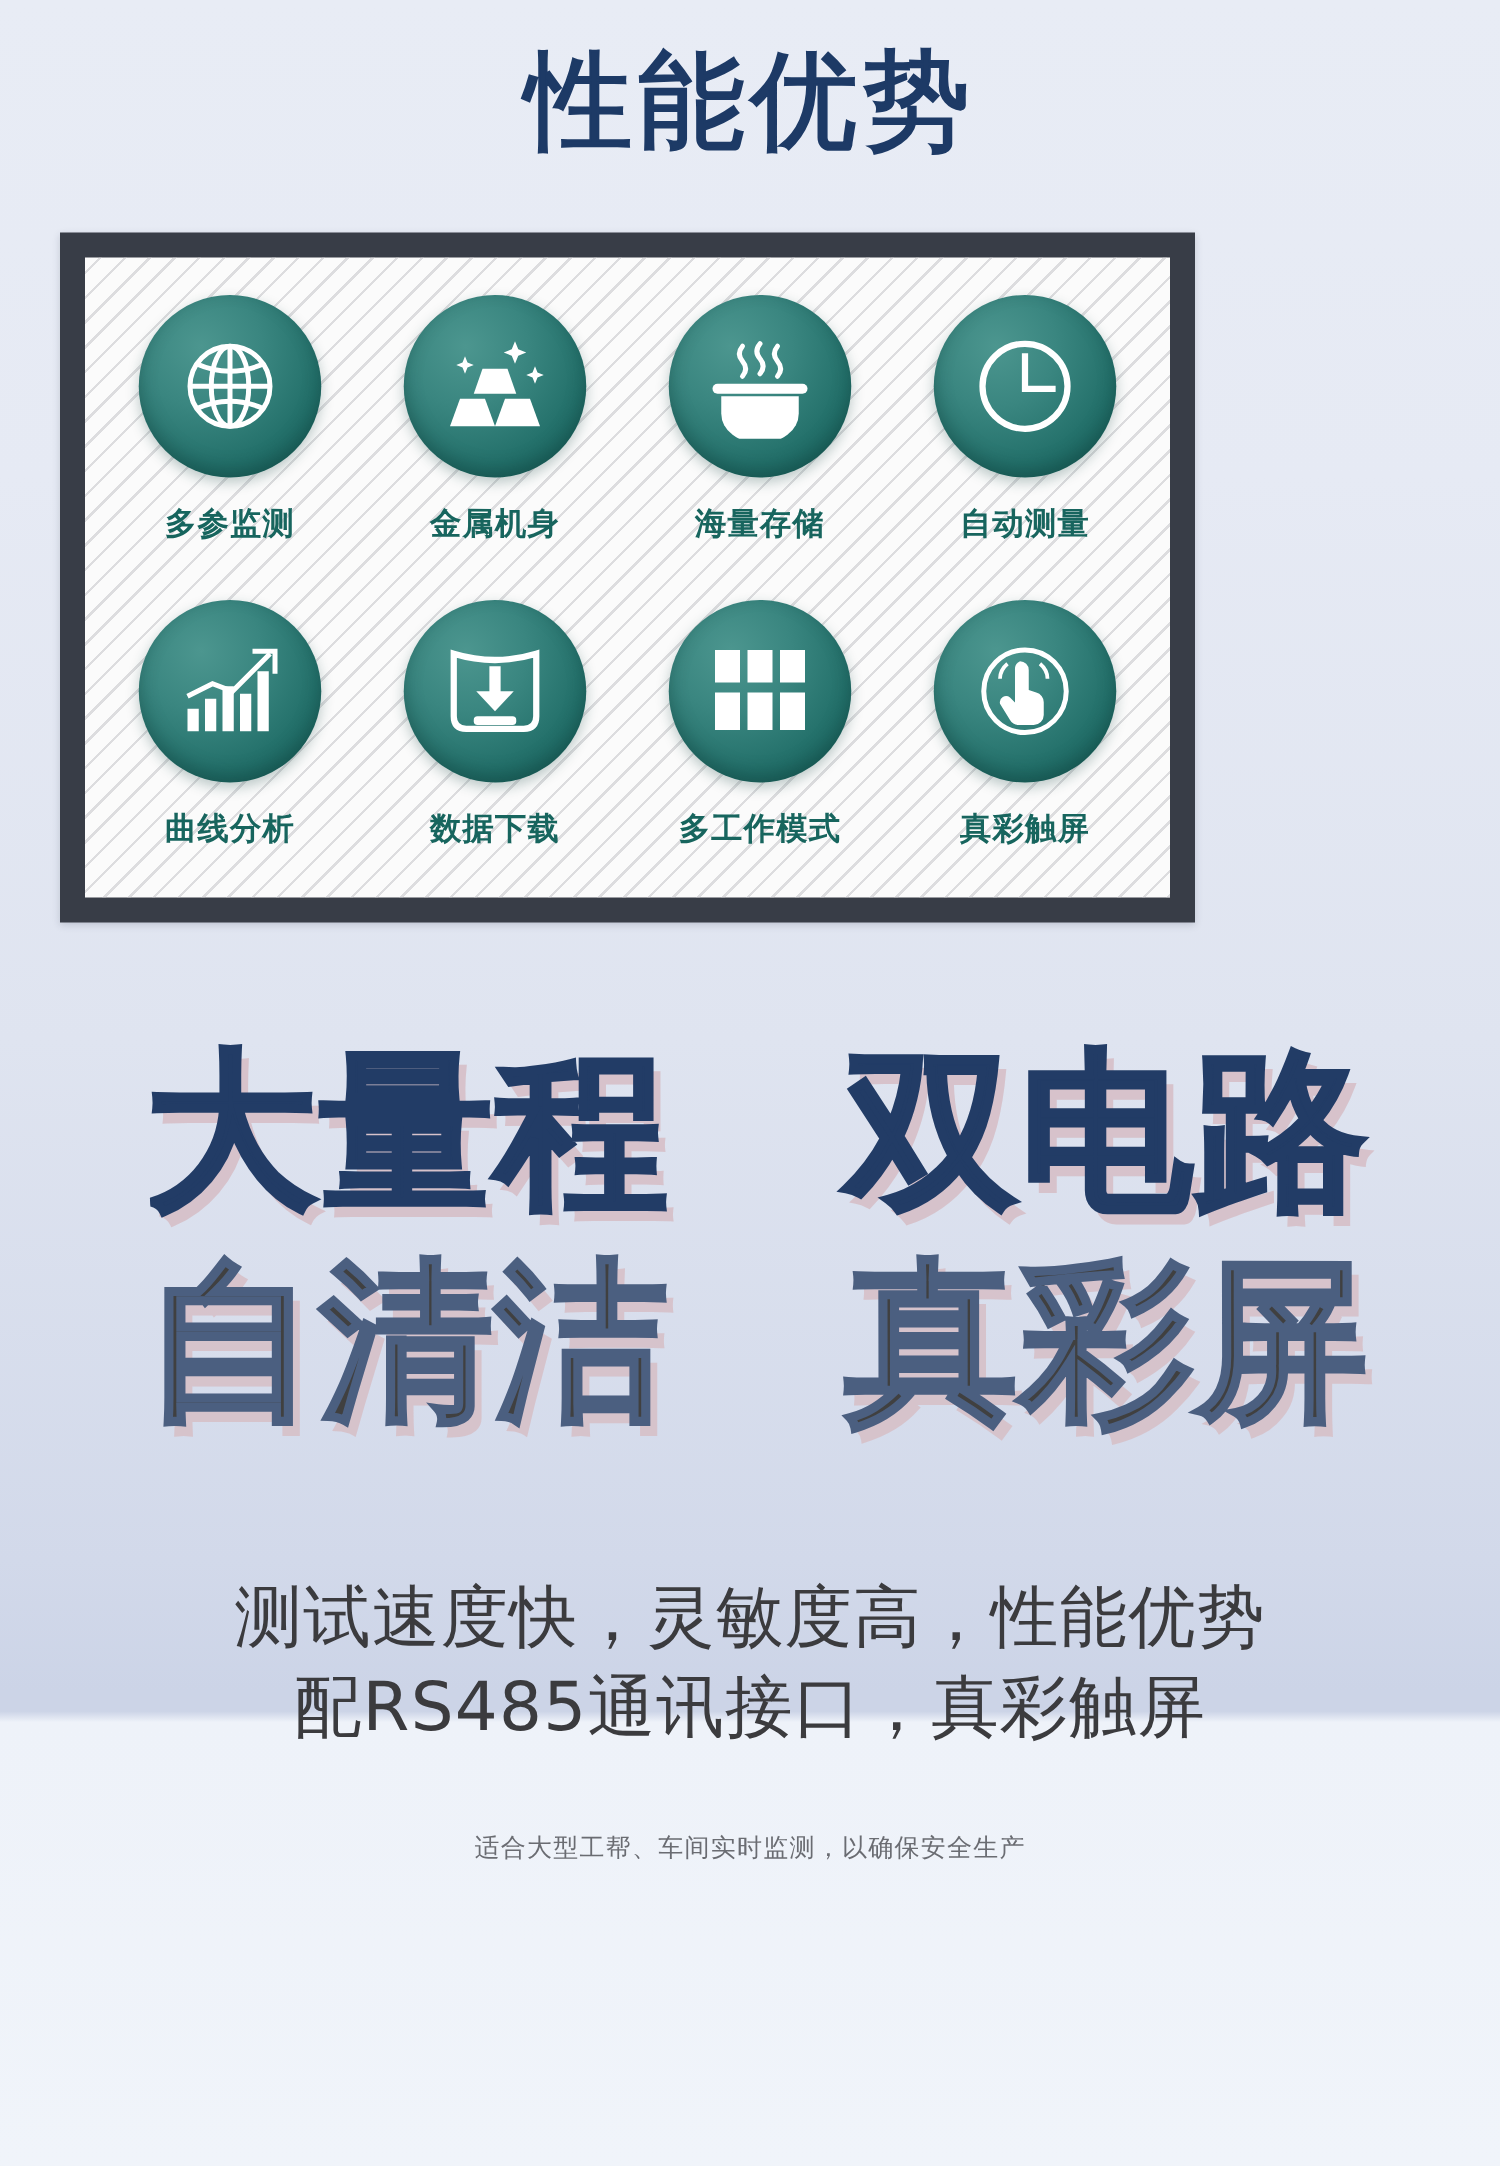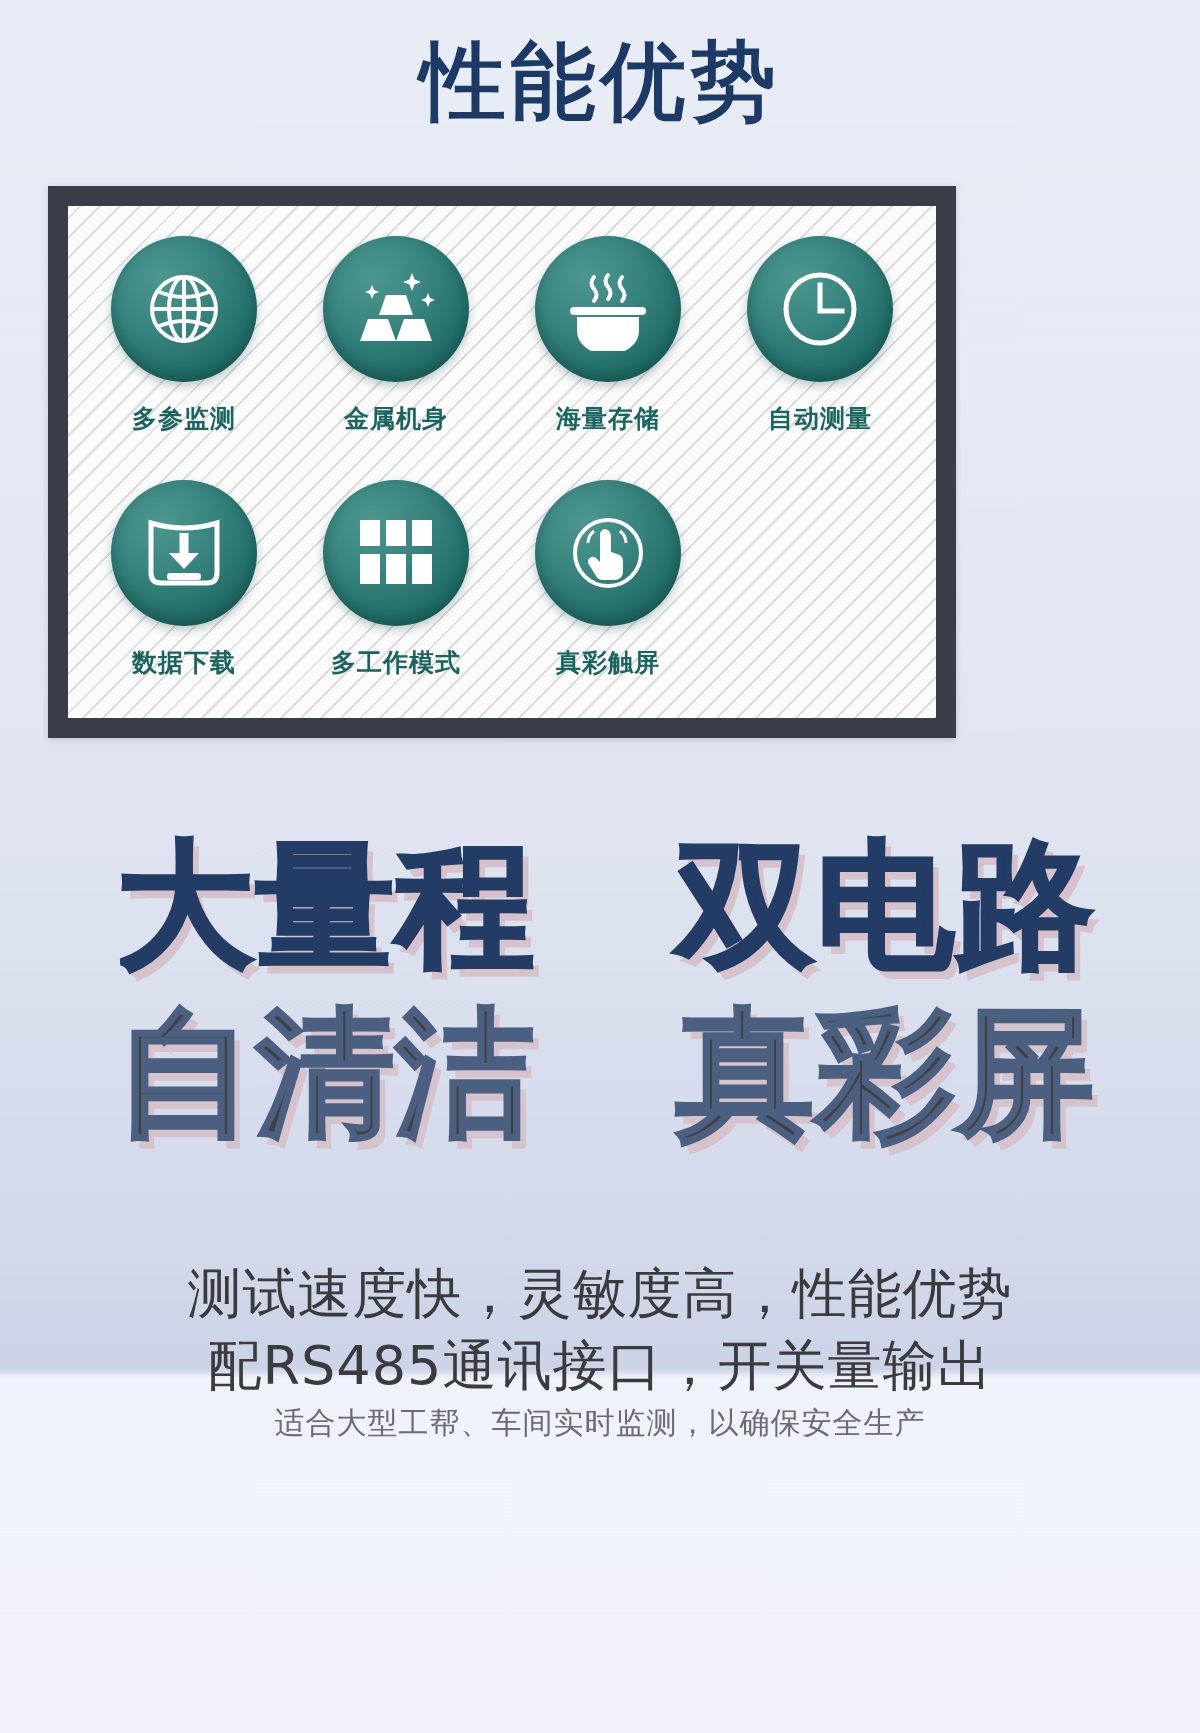--- a/index.html
+++ b/index.html
@@ -122,21 +122,22 @@
   }
   .lead{
     font-size:54px;
     color:#3b3b3e;
     line-height:1.34;
     letter-spacing:1px;
     font-family:"DejaVu Sans","Liberation Sans",sans-serif;
     white-space:nowrap;
   }
   .note{
-    font-size:30px;
+    margin-top:62px;
+    font-size:20px;
     color:#6a6c72;
     letter-spacing:1px;
     font-family:"DejaVu Sans","Liberation Sans",sans-serif;
     white-space:nowrap;
   }
 </style>
 </head>
 <body>
 
 <div class="page"></div>
@@ -207,20 +208,38 @@
           <span>
             <svg width="88" height="88" viewBox="0 0 88 88">
               <circle cx="44" cy="44" r="34" fill="none" stroke="#ffffff" stroke-width="5"></circle>
               <path d="M44 20 V46 H66" fill="none" stroke="#ffffff" stroke-width="5" stroke-linecap="square"></path>
             </svg>
           </span>
         </div>
         <div class="caption">自动测量</div>
       </div>
 
+      <div class="cell r2">
+        <div class="bubble">
+          <span>
+            <svg width="88" height="84" viewBox="0 0 88 84">
+              <g fill="#ffffff">
+                <rect x="10" y="56" width="9" height="18"></rect>
+                <rect x="24" y="48" width="9" height="26"></rect>
+                <rect x="38" y="38" width="9" height="36"></rect>
+                <rect x="52" y="44" width="9" height="30"></rect>
+                <rect x="66" y="26" width="9" height="48"></rect>
+              </g>
+              <path d="M10 46 L30 36 L46 42 L62 26 L76 12" fill="none" stroke="#ffffff" stroke-width="4"></path>
+              <path d="M62 10 H80 V28" fill="none" stroke="#ffffff" stroke-width="4"></path>
+            </svg>
+          </span>
+        </div>
+        <div class="caption">曲线分析</div>
+      </div>
 
       <div class="cell r2">
         <div class="bubble">
           <span>
             <svg width="86" height="88" viewBox="0 0 86 88">
               <path d="M10 14 q33 10 66 0 v50 q0 10 -10 10 h-46 q-10 0 -10 -10 z" fill="none" stroke="#ffffff" stroke-width="5"></path>
               <path d="M43 24 V50" stroke="#ffffff" stroke-width="9" fill="none"></path>
               <path d="M28 44 L43 60 L58 44 z" fill="#ffffff"></path>
               <rect x="26" y="64" width="34" height="7" rx="3" fill="#ffffff"></rect>
             </svg>
@@ -273,15 +292,15 @@
   </div>
   <div class="hl-line hl-2">
     <span>自清洁</span>
     <span class="hl-gap"></span>
     <span>真彩屏</span>
   </div>
 </div>
 
 <div class="lower">
   <div class="lead">测试速度快，灵敏度高，性能优势</div>
-  <div class="lead">配RS485通讯接口，开关量输出</div>
+  <div class="lead">配RS485通讯接口，真彩触屏</div>
   <div class="note">适合大型工帮、车间实时监测，以确保安全生产</div>
 </div>
 
 </body></html>

